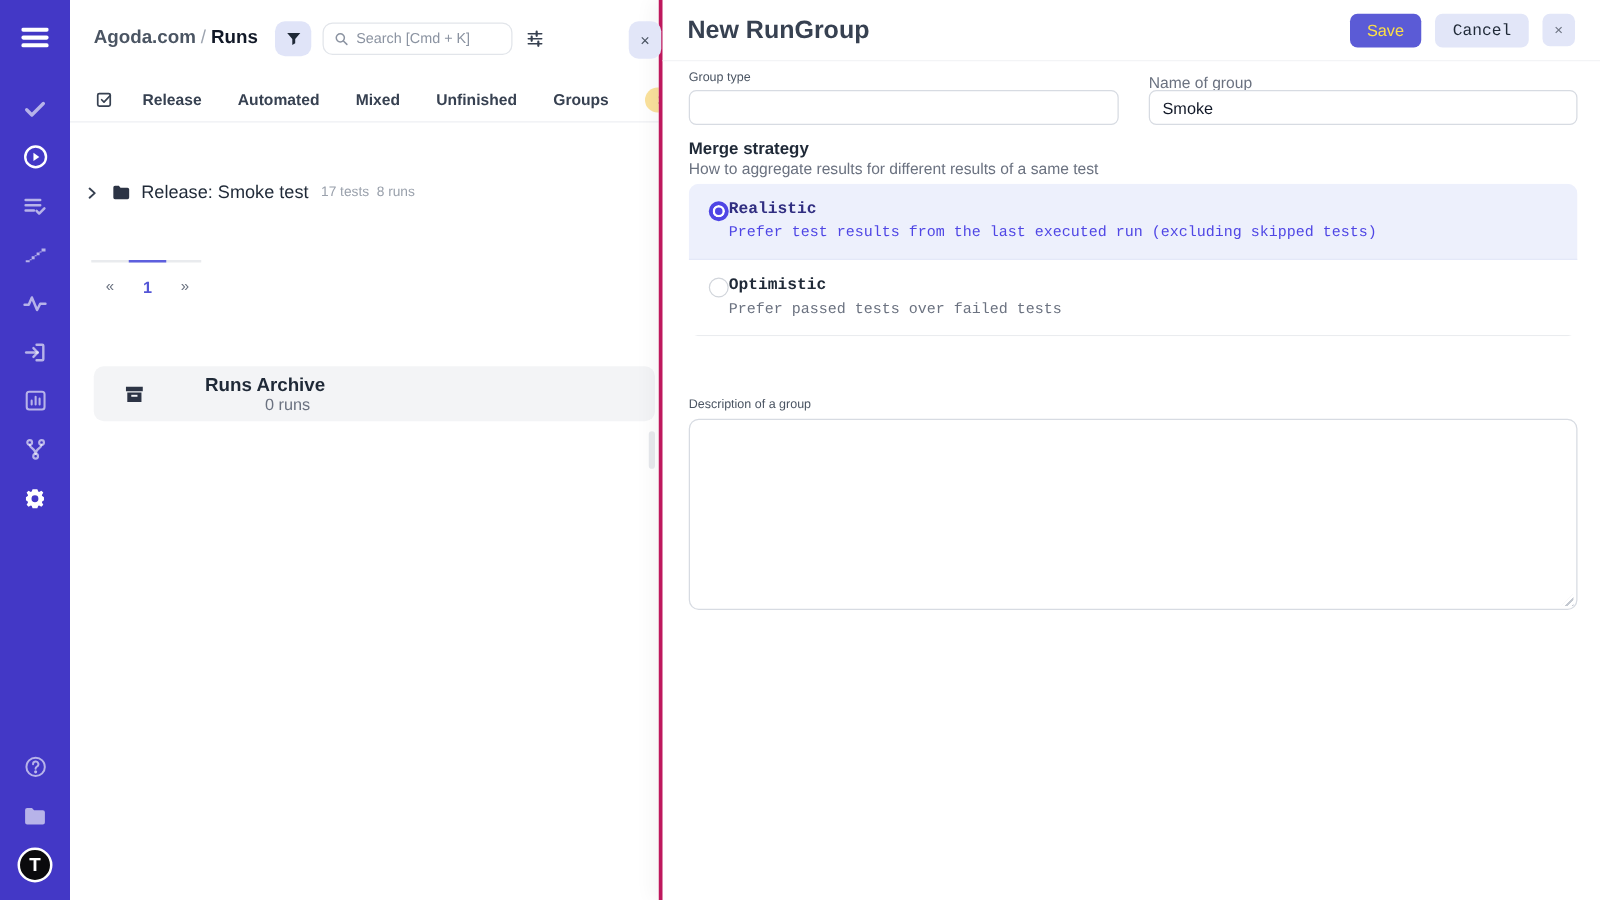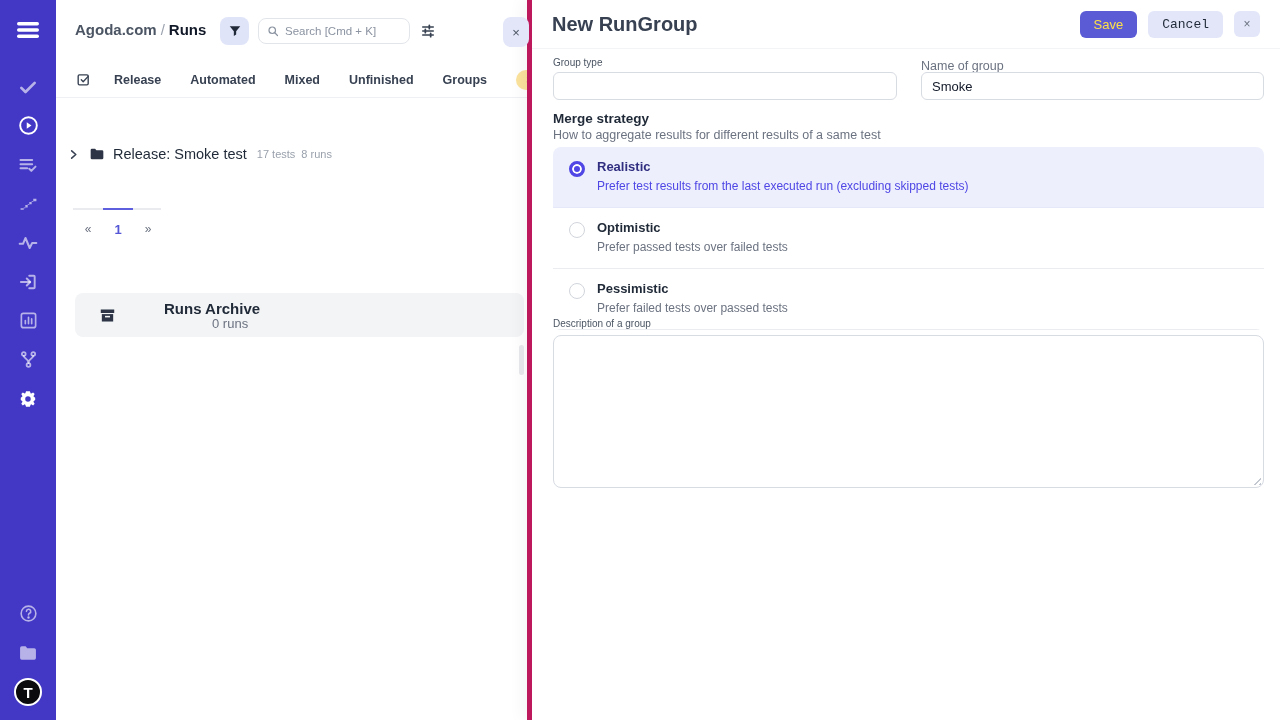--- a/index.html
+++ b/index.html
@@ -75,21 +75,21 @@
 
   
   .drawer-close { position:absolute; left:503px; top:17px; width:26px; height:30px;
     background:#e2e6f8; border:none; border-radius:8px; color:#4b5563; font-size:13px;
     cursor:pointer; z-index:30; display:flex; align-items:center; justify-content:center; }
   .drag-handle { position:absolute; left:519px; top:345px; width:5px; height:30px;
     background:#e3e5e9; border-radius:3px; cursor:col-resize; z-index:30; }
 
   
   .right-panel { position:absolute; left:527px; top:0; width:753px; height:720px; background:#fff;
-    border-left:5px solid #be185d; box-shadow:-6px 0 14px rgba(15,23,42,0.04); }
+    border-left:3px solid #be185d; box-shadow:-6px 0 14px rgba(15,23,42,0.04); }
   .rp-header { position:absolute; left:0; top:0; width:100%; height:49px;
     border-bottom:1px solid #f3f4f6; display:flex; align-items:center; padding:0 20px; }
   .rp-title { font-size:20px; font-weight:700; color:#374151; }
   .rp-actions { margin-left:auto; display:flex; gap:11px; align-items:center; }
   .btn { border:none; border-radius:6px; font-size:13px; height:27px; padding:0 14px;
     cursor:pointer; font-family:"Liberation Sans", sans-serif; }
   .btn-save { background:#5b5bd6; color:#fde047; font-weight:500; }
   .btn-cancel { background:#e2e6f8; color:#1f2937; font-weight:500;font-family:Liberation Mono, monospace; }
   .btn-x { background:#e2e6f8; color:#6b7280; width:26px; height:26px; padding:0;
     font-size:12px; display:flex; align-items:center; justify-content:center; }
@@ -111,21 +111,21 @@
 
   .options { position:absolute; left:21px; top:147px; width:711px; border-radius:8px;
     overflow:hidden; }
   .option { display:flex; padding:12px 16px 13px; border-bottom:1px solid #eaecef;
     background:#fff; cursor:pointer; }
   .option.selected { background:#edf0fc; border-bottom-color:#e4e8f8; }
   .radio { width:16px; height:16px; border-radius:50%; border:1.5px solid #d1d5db;
     background:#fff; margin-top:2px; flex:none; }
   .option.selected .radio { border:3px solid #4f46e5; background:#4f46e5;
     box-shadow:inset 0 0 0 2px #fff; }
-  .option-text { margin-left:12px; }
+  .option-text { margin-left:0;font-family:Liberation Mono, monospace; }
   .option-title { font-size:13px; font-weight:600; color:#1f2937; line-height:16px; }
   .option-desc { font-size:12px; color:#6b7280; line-height:15px; margin-top:4px; }
   .option.selected .option-title { color:#312e81; }
   .option.selected .option-desc { color:#4f46e5; }
 
   .desc-label { position:absolute; left:21px; top:318px; }
   .desc-wrap { position:absolute; left:21px; top:335px; width:711px; height:153px; }
   .desc-textarea { width:100%; height:100%; border:1px solid #d7dbe2; border-radius:8px;
     resize:none; outline:none; padding:10px; font-size:13px; color:#111827;
     font-family:"Liberation Sans", sans-serif; }
@@ -332,27 +332,20 @@
         <div class="option-desc">Prefer test results from the last executed run (excluding skipped tests)</div>
       </span>
     </div>
     <div class="option">
       <span class="radio"></span>
       <span class="option-text">
         <div class="option-title">Optimistic</div>
         <div class="option-desc">Prefer passed tests over failed tests</div>
       </span>
     </div>
-    <div class="option">
-      <span class="radio"></span>
-      <span class="option-text">
-        <div class="option-title">Pessimistic</div>
-        <div class="option-desc">Prefer failed tests over passed tests</div>
-      </span>
-    </div>
   </div>
 
   <label class="form-label desc-label">Description of a group</label>
   <div class="desc-wrap">
     <textarea class="desc-textarea" style=""></textarea>
     <div class="resize-corner"></div>
   </div>
 </section>
 
 </body></html>

